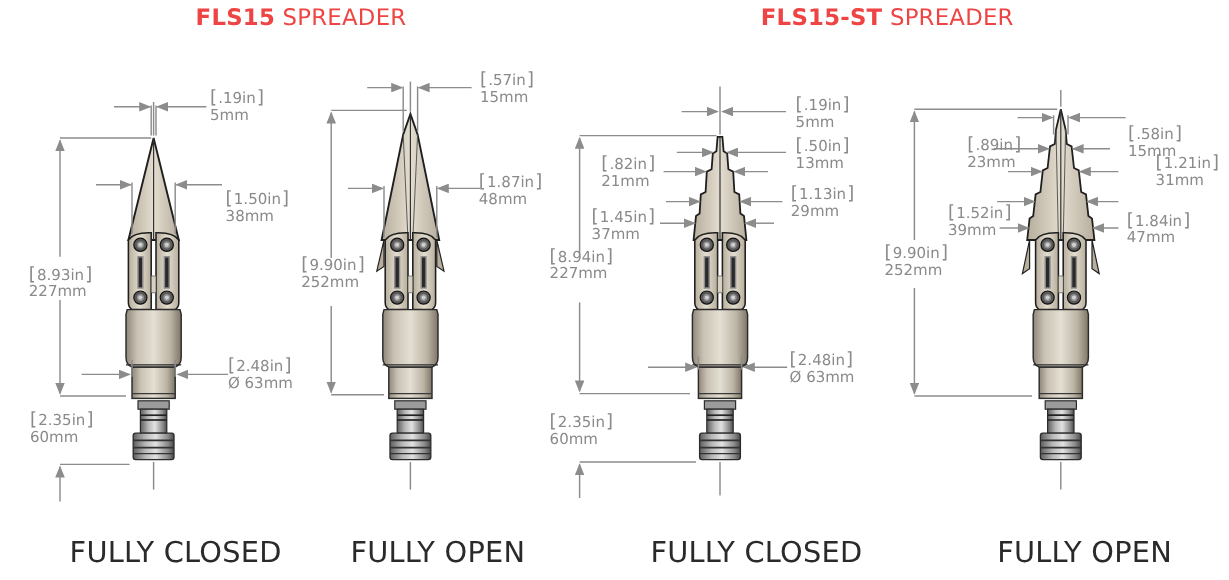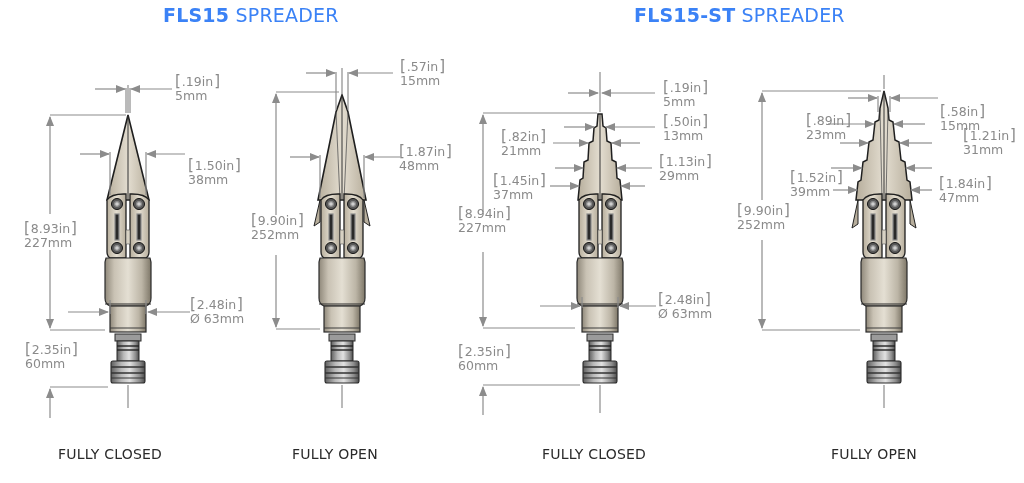--- a/index.html
+++ b/index.html
@@ -1,20 +1,20 @@
 <!DOCTYPE html>
 <html><head>
 <meta charset="utf-8">
 <style>
   html,body{margin:0;padding:0;background:#ffffff;}
   body{width:1024px;height:483px;position:relative;overflow:hidden;font-family:"DejaVu Sans","Liberation Sans",sans-serif;}
-  .title{position:absolute;top:4px;font-size:19px;color:#3b82f6;letter-spacing:0.2px;white-space:nowrap;}
+  .title{position:absolute;top:4px;font-size:19px;color:#ef4444;letter-spacing:0.2px;white-space:nowrap;}
   .title b{font-weight:bold;}
   .title span.rest{font-weight:normal;}
-  .caption{position:absolute;top:446px;font-size:14px;color:#2a2a2a;white-space:nowrap;letter-spacing:0.2px;}
+  .caption{position:absolute;top:446px;font-size:24px;color:#2a2a2a;white-space:nowrap;letter-spacing:0.2px;}
   .dim{position:absolute;font-size:12.5px;color:#8a8a8a;line-height:14px;text-align:left;white-space:nowrap;}
   .dim .in{display:block;}
   .dim .in::before{content:"[";font-size:15px;margin-right:1px;}
   .dim .in::after{content:"]";font-size:15px;margin-left:1px;}
   .dim .mm{display:block;}
   svg.drawing{position:absolute;left:0;top:0;}
 </style>
 </head>
 <body>
 

